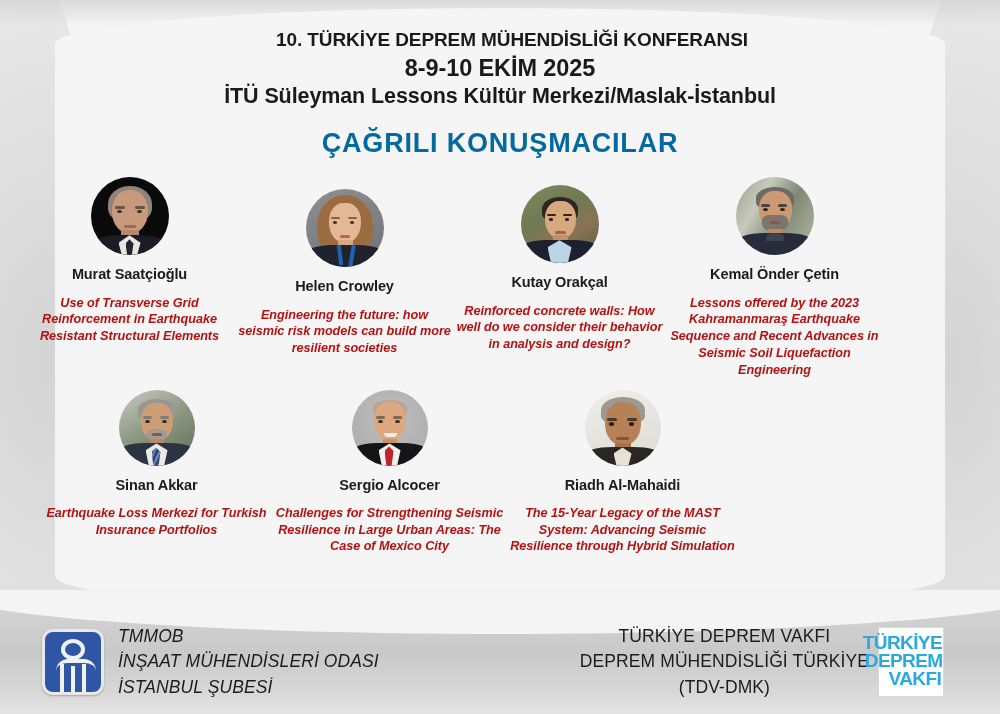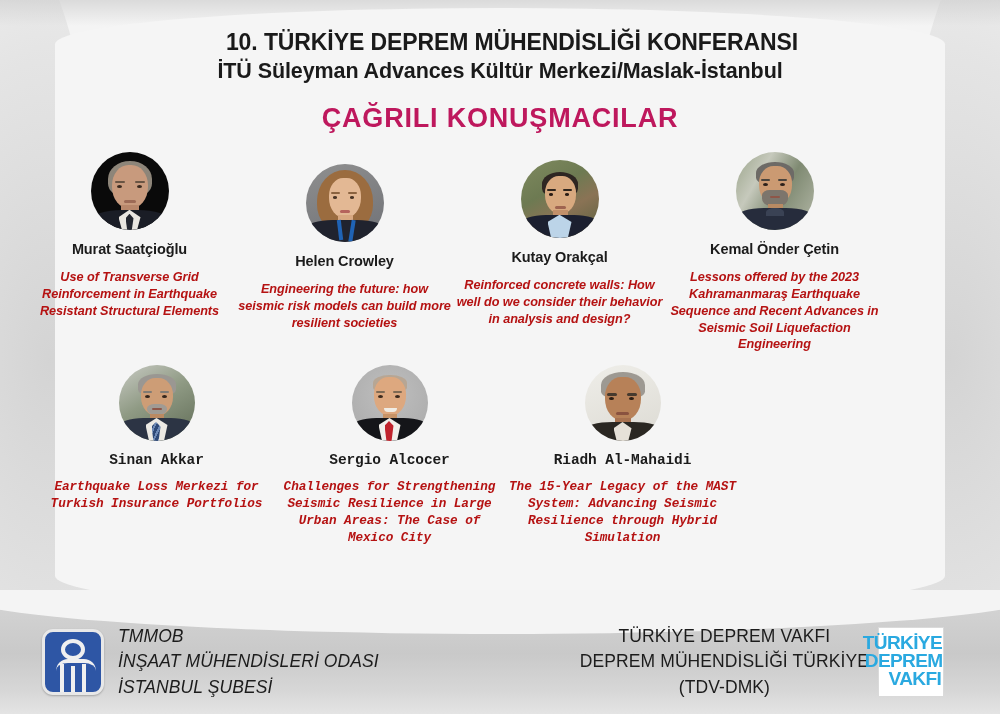--- a/index.html
+++ b/index.html
@@ -78,46 +78,45 @@
   .header {
     padding-top: 28px;
     text-align: center;
   }
   .header-line {
     color: #1a1a1a;
     font-weight: bold;
     line-height: 1.30;
     letter-spacing: -0.1px;
   }
-  .header-line.l1 { font-size: 23px; padding-left: 24px; }
+  .header-line.l1 { font-size: 19px; padding-left: 24px; }
   .header-line.l2 { font-size: 23.5px; }
   .header-line.l3 { font-size: 21.5px; }
 
   .section-title {
     margin-top: 17px;
     text-align: center;
-    color: #be185d;
+    color: #0369a1;
     font-size: 27px;
     font-weight: bold;
     letter-spacing: 0.8px;
   }
 
   
   .row {
     display: flex;
     align-items: flex-start;
   }
   .row-one {
     margin-top: 18px;
     padding: 0 22px;
   }
   .row-two {
     margin-top: 12px;
     padding: 0 40px;
-    font-family: Liberation Mono, monospace;
   }
 
   .speaker {
     display: flex;
     flex-direction: column;
     align-items: center;
     text-align: center;
   }
   .row-one .speaker { width: 215px; }
   .row-two .speaker { width: 233px; }
@@ -371,21 +370,22 @@
 
   <div class="top-shade"></div>
   <div class="inner-sheet"></div>
   <div class="vignette-left"></div>
   <div class="vignette-right"></div>
 
   <div class="content">
 
     <div class="header">
       <div class="header-line l1">10. TÜRKİYE DEPREM MÜHENDİSLİĞİ KONFERANSI</div>
-      <div class="header-line l3">İTÜ Süleyman Advances Kültür Merkezi/Maslak-İstanbul</div>
+      <div class="header-line l2">8-9-10 EKİM 2025</div>
+      <div class="header-line l3">İTÜ Süleyman Lessons Kültür Merkezi/Maslak-İstanbul</div>
       <div class="section-title">ÇAĞRILI KONUŞMACILAR</div>
     </div>
 
     <div class="row row-one">
 
       <div class="speaker sp-1">
         <div class="avatar p1">
           <div class="ph ph-bg"></div>
             <div class="ph ph-hair"></div>
             <div class="ph ph-face"></div>

